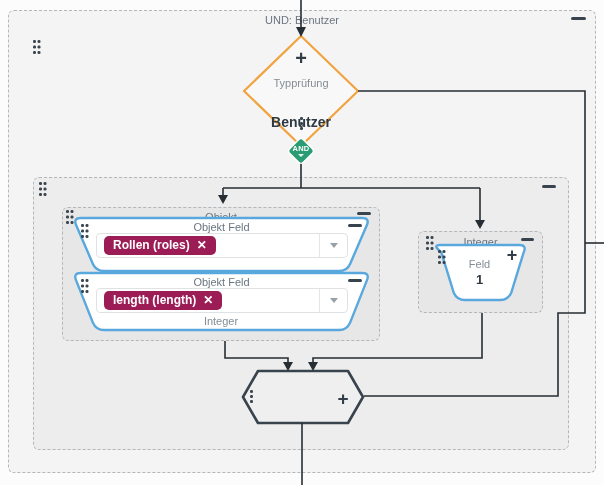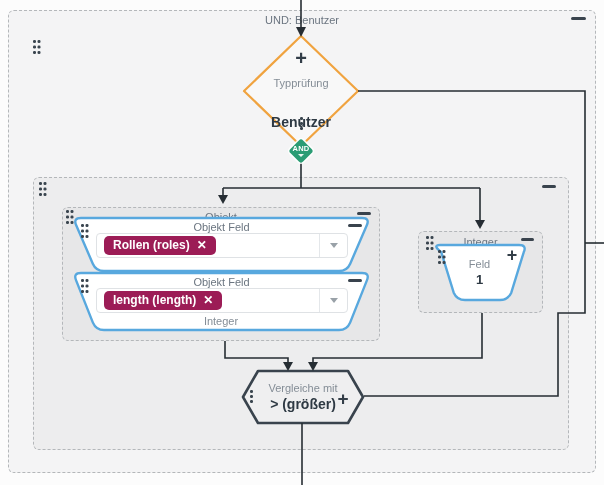--- a/index.html
+++ b/index.html
@@ -124,17 +124,15 @@
     </span>
   </div>
   <div class="lbl" style="left:121px;top:315px;width:200px;">Integer</div>
 
   <span class="dots6" style="left:438px;top:250px;"></span>
   <div class="plus" style="left:502px;top:246px;width:20px;font-size:18px;">+</div>
   <div class="lbl" style="left:432px;top:258px;width:95px;">Feld</div>
   <div class="strong" style="left:432px;top:272px;width:95px;font-size:13px;">1</div>
 
   <span class="dots3" style="left:250px;top:390px;"></span>
-  <div class="lbl" style="left:253px;top:382px;width:100px;">Vergleiche mit</div>
-  <div class="strong" style="left:253px;top:396px;width:100px;">&gt; (größer)</div>
   <div class="plus" style="left:333px;top:389px;width:20px;font-size:19px;">+</div>
 
 </div>
 
 </body></html>

